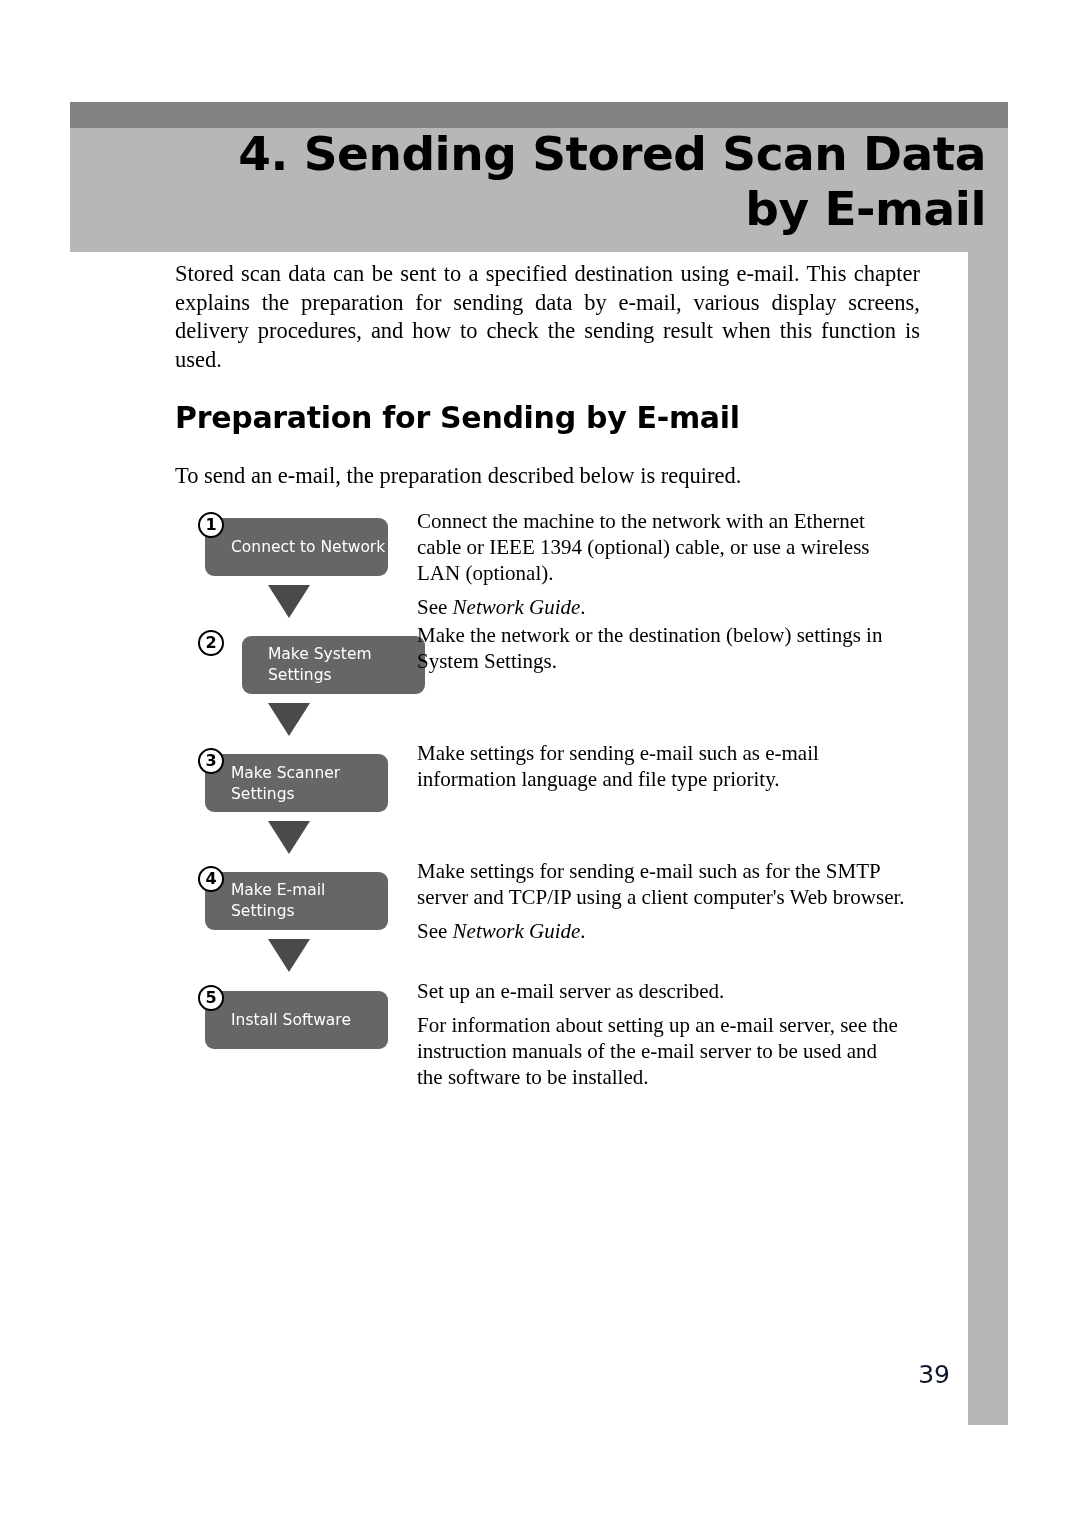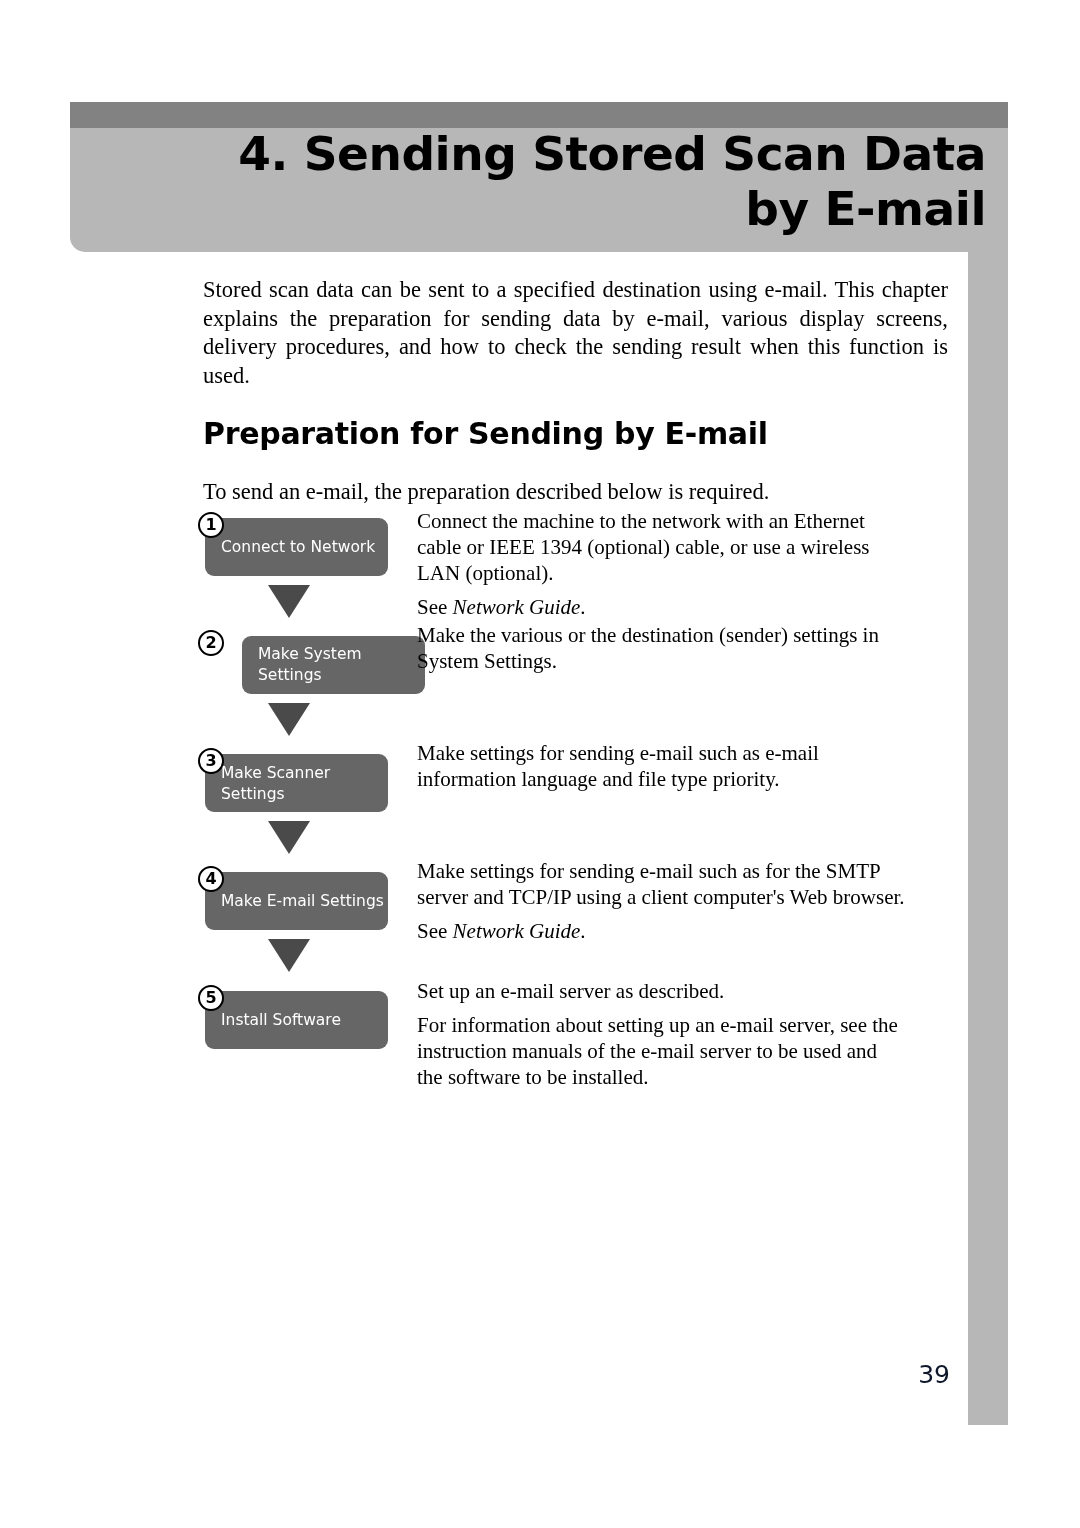--- a/index.html
+++ b/index.html
@@ -36,21 +36,20 @@
 
   
   .chapter-header {
     position: absolute;
     left: 70px;
     top: 102px;
     width: 938px;
     height: 150px;
     background: #b7b7b7;
     box-sizing: border-box;
-    border-radius: 15px;
   }
   .chapter-header .band-top {
     position: absolute;
     left: 0;
     top: 0;
     width: 100%;
     height: 26px;
     background: #828282;
   }
   .chapter-title {
@@ -65,23 +64,22 @@
     line-height: 55px;
     letter-spacing: -0.5px;
     color: #000000;
     white-space: pre-line;
   }
 
   
   .content {
     position: absolute;
     left: 175px;
-    top: 276px;
+    top: 260px;
     width: 745px;
-    margin-left: 28px;
   }
 
   .intro-paragraph {
     font-size: 22.5px;
     line-height: 28.5px;
     text-align: justify;
     margin: 0;
   }
 
   .section-heading {
@@ -115,21 +113,21 @@
   }
 
   .step-box {
     position: absolute;
     left: 205px;
     width: 183px;
     height: 58px;
     background: #666666;
     border-radius: 9px;
     box-sizing: border-box;
-    padding: 0 0 0 16px;
+    padding: 0 0 0 26px;
     display: flex;
     align-items: center;
   }
   .step-box.two-line {
     align-items: flex-start;
     padding-top: 9px;
   }
   .step-label {
     font-family: "DejaVu Sans", sans-serif;
     font-size: 15.5px;
@@ -236,21 +234,21 @@
 
     <div class="flow-step">
       <div class="step-box" style="top:636px;margin-left:37px;">
         <span class="step-label">Make System Settings</span>
       </div>
       <div class="step-badge" style="top:630px;">
         <span>2</span>
       </div>
       <div class="step-arrow" style="top:703px;"></div>
       <div class="step-text" style="top:622px;">
-        <p>Make the various or the destination (sender) settings in System Settings.</p>
+        <p>Make the network or the destination (below) settings in System Settings.</p>
       </div>
     </div>
 
     <div class="flow-step">
       <div class="step-box two-line" style="top:754px;">
         <span class="step-label">Make Scanner
 Settings</span>
       </div>
       <div class="step-badge" style="top:748px;">
         <span>3</span>

